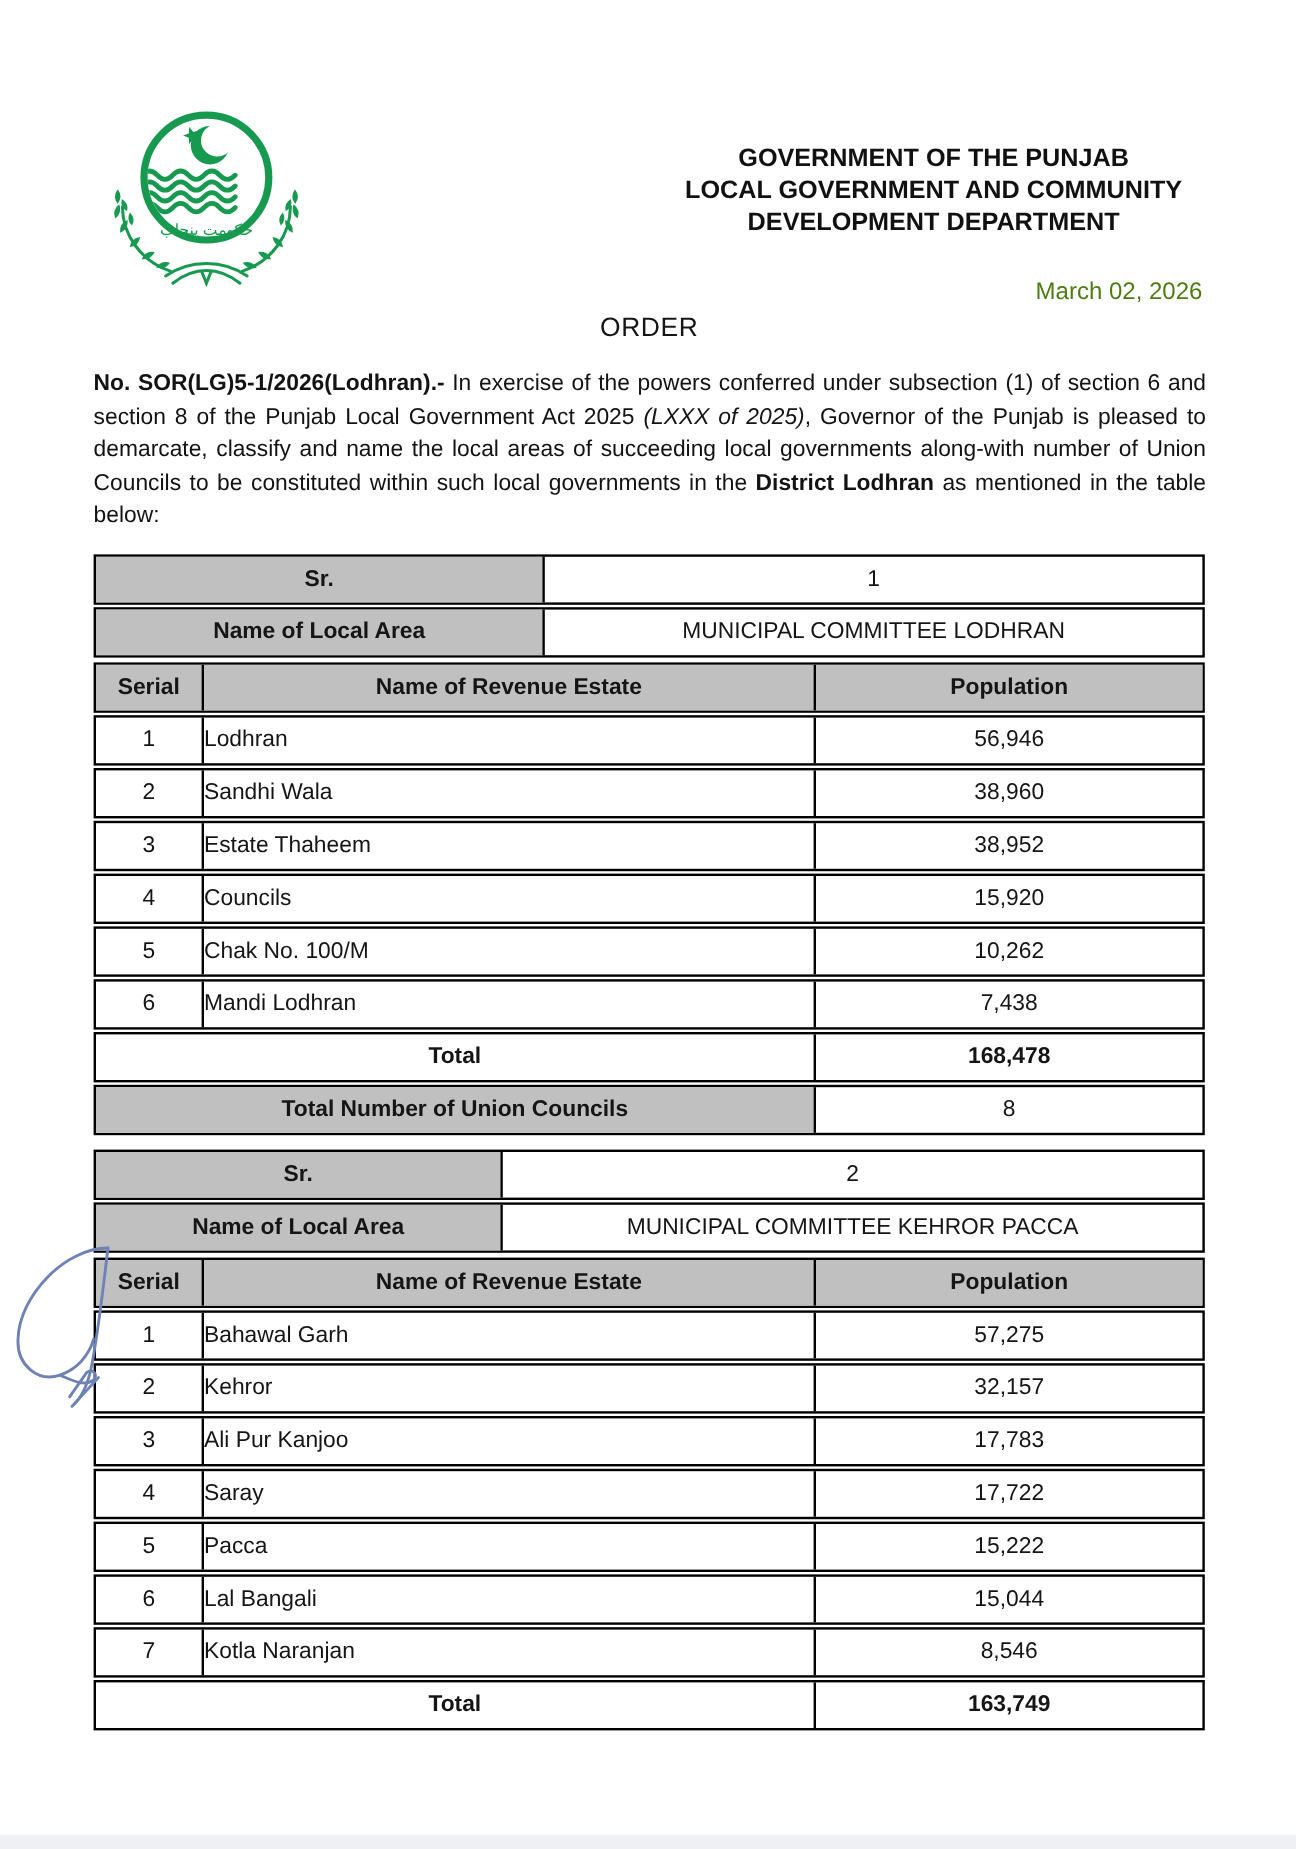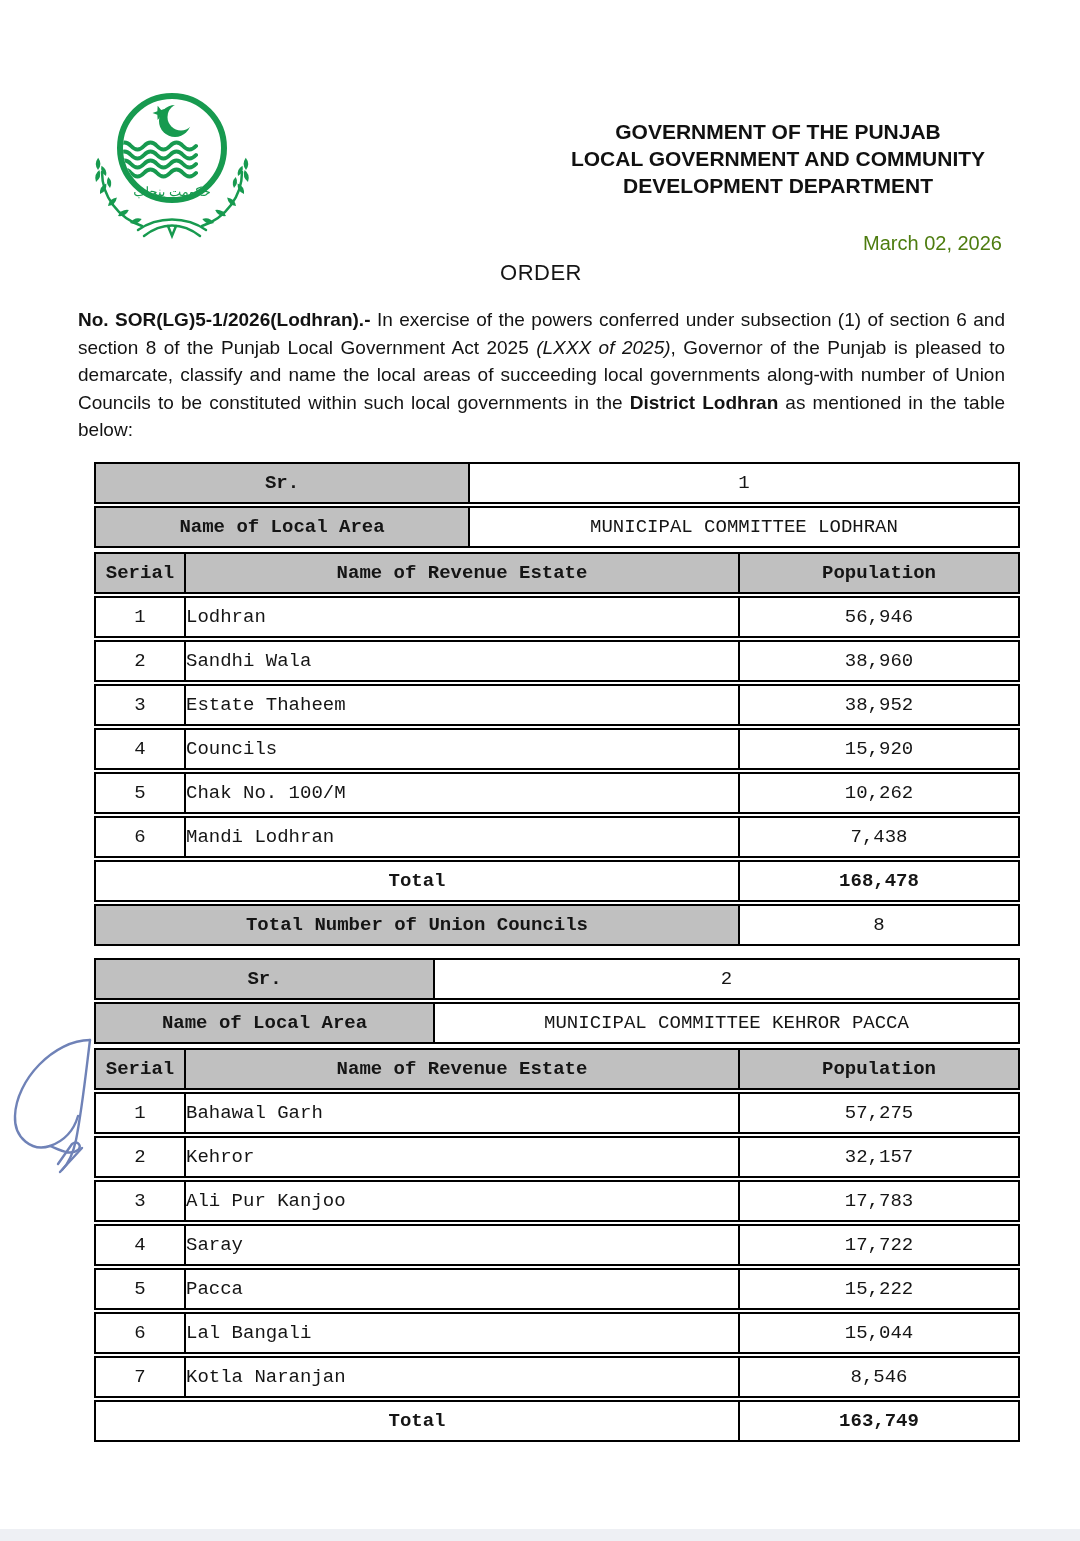--- a/index.html
+++ b/index.html
@@ -27,40 +27,40 @@
     position: absolute; left: 78px; top: 260px; width: 926px;
     text-align: center; font-weight: normal; font-size: 22px; letter-spacing: 0.5px;
   }
   .intro {
     position: absolute; left: 78px; top: 306px; width: 927px;
     font-size: 19px; line-height: 27.5px; text-align: justify; color: #131313;
   }
   .intro b { font-weight: bold; }
   .intro i { font-style: italic; }
 
-  .tables { position: absolute; left: 94px; top: 462px; width: 926px; font-family: Liberation Mono, monospace; }
+  .tables { position: absolute; left: 78px; top: 462px; width: 926px; }
   .trow {
     display: flex; align-items: stretch;
     border: 2px solid #000; margin-bottom: 2px;
     background: #fff; min-height: 42px;
   }
   .cell {
     display: flex; align-items: center; justify-content: center;
     font-size: 19px; padding: 6px 8px; min-height: 38px;
   }
   .cell.left { justify-content: flex-start; padding-left: 0; }
   .cell.hdr { background: #c0c0c0; font-weight: bold; }
   .cell.bold { font-weight: bold; }
   .cell.divider { border-left: 2px solid #000; }
   .kv-label-1 { width: 372px; }
   .kv-label-2 { width: 337px; }
   .kv-value { flex: 1 1 auto; }
   .col-serial { width: 88px; }
   .col-name { flex: 1 1 auto; }
-  .col-pop { width: 280px; }
+  .col-pop { width: 324px; }
   .col-span2 { flex: 1 1 auto; }
   .head-row { margin-top: 4px; }
   .table-block + .table-block { margin-top: 12px; }
 
   .pen-mark { position: absolute; left: 2px; top: 1032px; width: 104px; height: 150px; z-index: 5; }
   .page-edge-band {
     position: absolute; left: 0; right: 0; top: 1529px; height: 12px;
     background: #eef0f4;
   }
 </style>

